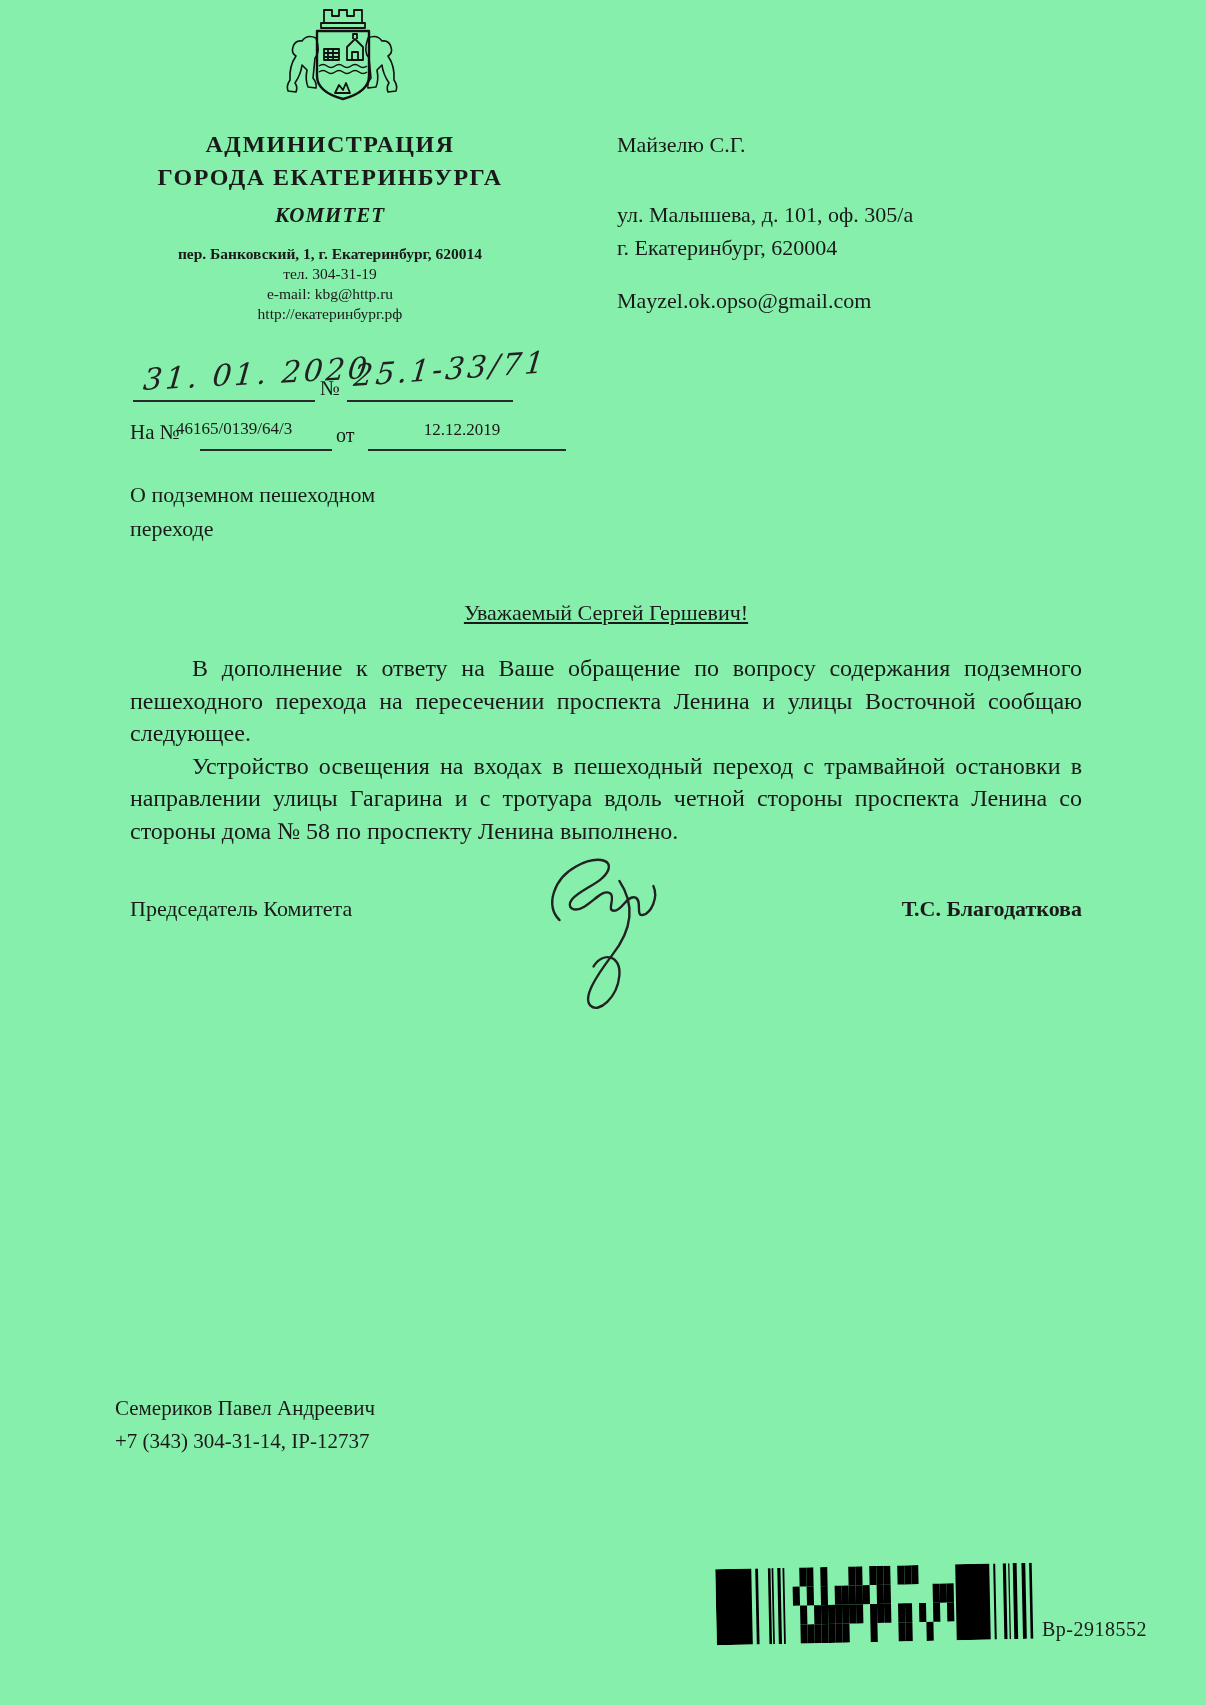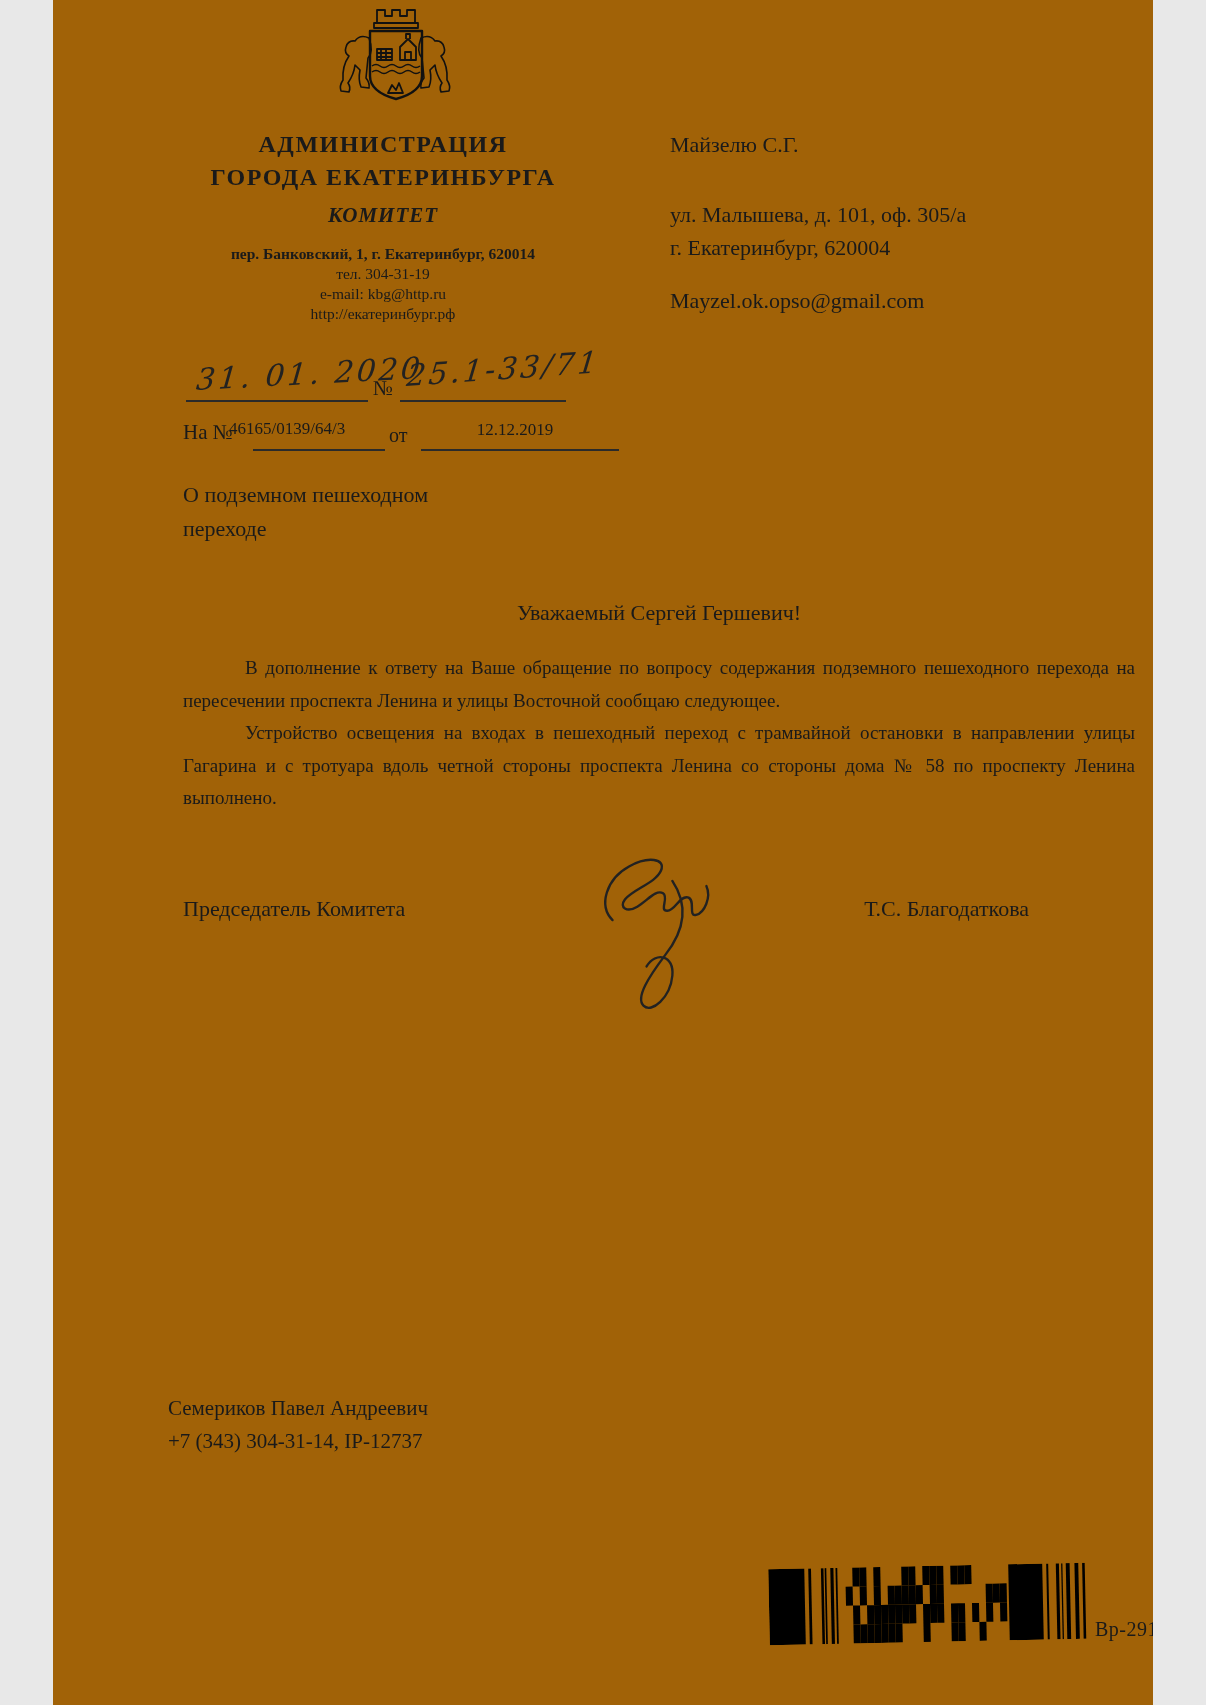--- a/index.html
+++ b/index.html
@@ -1,20 +1,20 @@
 <!DOCTYPE html>
 <html><head>
 <meta charset="utf-8">
 <style>
   html,body{margin:0;padding:0;background:#e8e8e8;}
   .page{
     position:relative;
-    width:1100px;height:1705px;
+    width:1206px;height:1705px;
     margin:0 auto;
-    background:#a16207;
+    background:#86efac;
     font-family:"Liberation Serif","DejaVu Serif",serif;
     color:#1a1a1a;
     overflow:hidden;
   }
   
   .emblem{position:absolute;left:272px;top:4px;width:140px;height:118px;}
   .lh{position:absolute;left:110px;top:128px;width:440px;text-align:center;}
   .lh .org{font-size:24px;font-weight:bold;letter-spacing:1.5px;line-height:33px;}
   .lh .committee{font-size:21px;font-weight:bold;letter-spacing:1px;line-height:28px;margin-top:7px;font-style:italic;}
   .lh .contact{font-size:15.5px;line-height:20px;margin-top:0;}
@@ -38,26 +38,26 @@
   .rule-num{left:347px;top:400px;width:166px;}
   .no-label{position:absolute;left:320px;top:376px;font-size:21px;}
   .reply-label{position:absolute;left:130px;top:420px;font-size:21px;}
   .reply-number{position:absolute;left:176px;top:419px;font-size:17px;}
   .reply-from{position:absolute;left:336px;top:424px;font-size:20px;}
   .reply-date{left:363px;top:420px;width:198px;position:absolute;font-size:17px;text-align:center;}
   .rule-reply1{left:200px;top:449px;width:132px;}
   .rule-reply2{left:368px;top:449px;width:198px;}
   
   .subject{position:absolute;left:130px;top:478px;width:330px;font-size:22px;line-height:34px;}
-  .salutation{position:absolute;left:130px;top:600px;width:952px;text-align:center;font-size:22px;}
-  .body-text{position:absolute;left:130px;top:652px;width:952px;font-size:19px;line-height:32.5px;text-align:justify;}
+  .salutation{position:absolute;left:130px;top:600px;width:952px;text-align:center;font-size:22px;text-decoration:underline;}
+  .body-text{position:absolute;left:130px;top:652px;width:952px;font-size:24px;line-height:32.5px;text-align:justify;}
   .body-text p{margin:0;text-indent:62px;}
   
   .sig-title{position:absolute;left:130px;top:896px;font-size:22px;}
-  .sig-name{position:absolute;right:124px;top:896px;font-size:22px;}
+  .sig-name{position:absolute;right:124px;top:896px;font-size:22px;font-weight:bold;}
   .sig-scribble{position:absolute;left:528px;top:852px;width:160px;height:165px;}
   
   .executor{position:absolute;left:115px;top:1392px;font-size:21px;line-height:33px;}
   
   .barcode{position:absolute;left:716px;top:1566px;width:318px;height:76px;transform:rotate(-1.2deg);}
   .barcode-label{position:absolute;left:1042px;top:1618px;font-size:20px;letter-spacing:0.5px;}
 </style>
 </head>
 <body>
 

